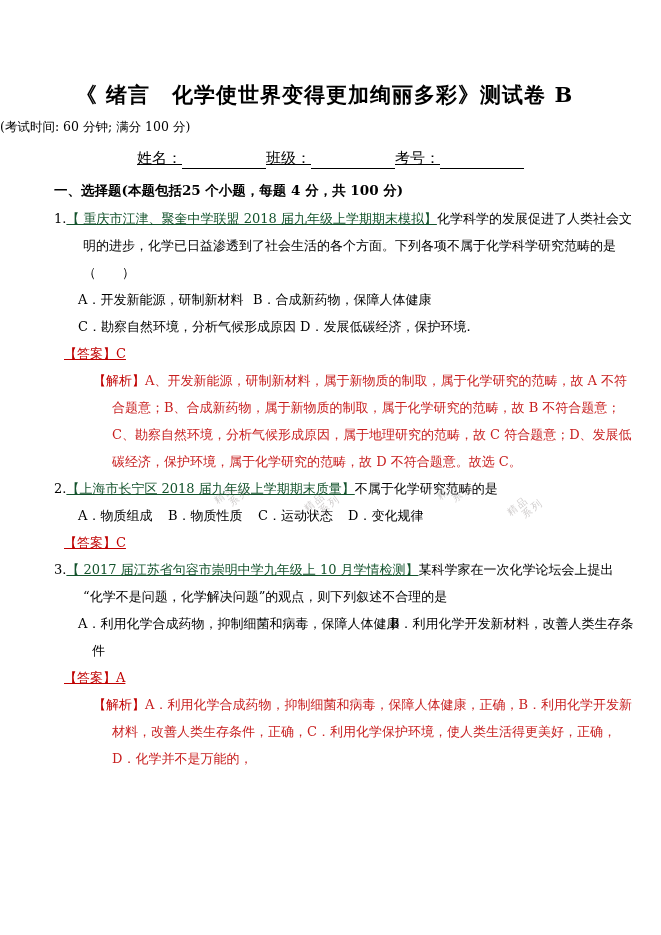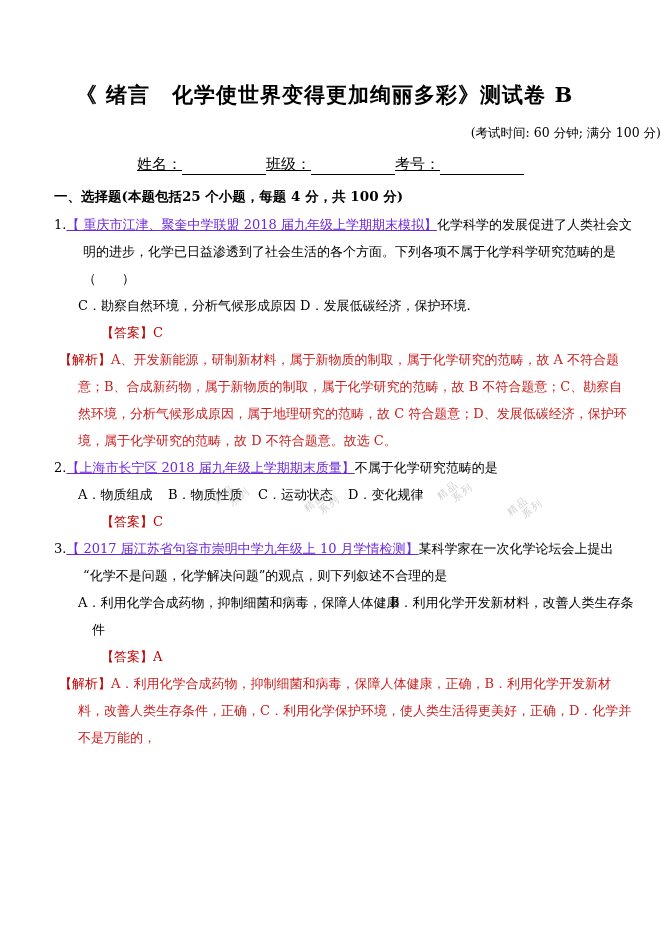--- a/index.html
+++ b/index.html
@@ -15,37 +15,37 @@
     position:absolute;color:rgba(130,120,120,0.38);
     font-size:10px;line-height:11px;letter-spacing:2px;
     transform:rotate(-38deg);white-space:nowrap;pointer-events:none;
   }
   .wm .l2{display:block;margin-left:10px;}
 
   .title{
     margin:82px 18px 0 6px;text-align:center;
     font-size:21px;font-weight:bold;letter-spacing:1px;line-height:26px;
   }
-  .subtitle{margin-top:16px;text-align:right;font-size:12.5px;line-height:18px;}
+  .subtitle{margin-top:10px;text-align:left;font-size:12.5px;line-height:18px;}
   .name-row{margin-top:11px;text-align:center;font-size:15px;line-height:22px;text-decoration:underline;}
   .blank{
     display:inline-block;width:84px;height:15px;
     border-bottom:1px solid #000;vertical-align:bottom;
   }
   .section{margin:11px 0 5px 54px;font-size:13.5px;font-weight:bold;line-height:20px;}
 
   p{margin:0;padding:0 26px 0 83px;line-height:27px;}
   p.stem{text-indent:-29px;}
   p.opts{padding-left:78px;text-indent:0;}
   p.optsq3{padding-left:92px;text-indent:-14px;}
-  p.ans{padding-left:101px;color:#c00000;}
-  p.ana{padding-left:78px;text-indent:-19px;color:#c81f1f;}
+  p.ans{padding-left:64px;color:#c00000;text-decoration:underline;}
+  p.ana{padding-left:112px;text-indent:-19px;color:#c81f1f;}
 
   .qnum{color:#000;}
-  .src{color:#6d28d9;text-decoration:underline;}
+  .src{color:#14532d;text-decoration:underline;}
   .lbl{color:#c00000;}
 
   .cell{display:inline-block;white-space:nowrap;vertical-align:top;text-indent:0;}
   .w175{width:175px;}
   .w222{width:222px;}
   .w90{width:90px;}
   .w312{width:312px;}
 </style>
 </head>
 <body>
@@ -61,20 +61,21 @@
   <div class="subtitle">(考试时间: 60 分钟; 满分 100 分)</div>
 
   <div class="name-row">
     <span>姓名：</span><span class="blank"></span><span>班级：</span><span class="blank"></span><span>考号：</span><span class="blank"></span>
   </div>
 
   <div class="section">一、选择题(本题包括25 个小题，每题 4 分，共 100 分)</div>
 
   <div>
     <p class="stem"><span class="qnum">1.</span><span class="src">【 重庆市江津、聚奎中学联盟 2018 届九年级上学期期末模拟】</span><span>化学科学的发展促进了人类社会文明的进步，化学已日益渗透到了社会生活的各个方面。下列各项不属于化学科学研究范畴的是（　　）</span></p>
+    <p class="opts"><span class="cell w175">A．开发新能源，研制新材料</span><span>B．合成新药物，保障人体健康</span></p>
     <p class="opts"><span class="cell w222">C．勘察自然环境，分析气候形成原因</span><span>D．发展低碳经济，保护环境.</span></p>
     <p class="ans"><span class="lbl">【答案】</span><span>C</span></p>
     <p class="ana"><span class="lbl">【解析】</span><span>A、开发新能源，研制新材料，属于新物质的制取，属于化学研究的范畴，故 A 不符合题意；B、合成新药物，属于新物质的制取，属于化学研究的范畴，故 B 不符合题意；C、勘察自然环境，分析气候形成原因，属于地理研究的范畴，故 C 符合题意；D、发展低碳经济，保护环境，属于化学研究的范畴，故 D 不符合题意。故选 C。</span></p>
   </div>
 
   <div>
     <p class="stem"><span class="qnum">2.</span><span class="src">【上海市长宁区 2018 届九年级上学期期末质量】</span><span>不属于化学研究范畴的是</span></p>
     <p class="opts"><span class="cell w90">A．物质组成</span><span class="cell w90">B．物质性质</span><span class="cell w90">C．运动状态</span><span>D．变化规律</span></p>
     <p class="ans"><span class="lbl">【答案】</span><span>C</span></p>
   </div>

